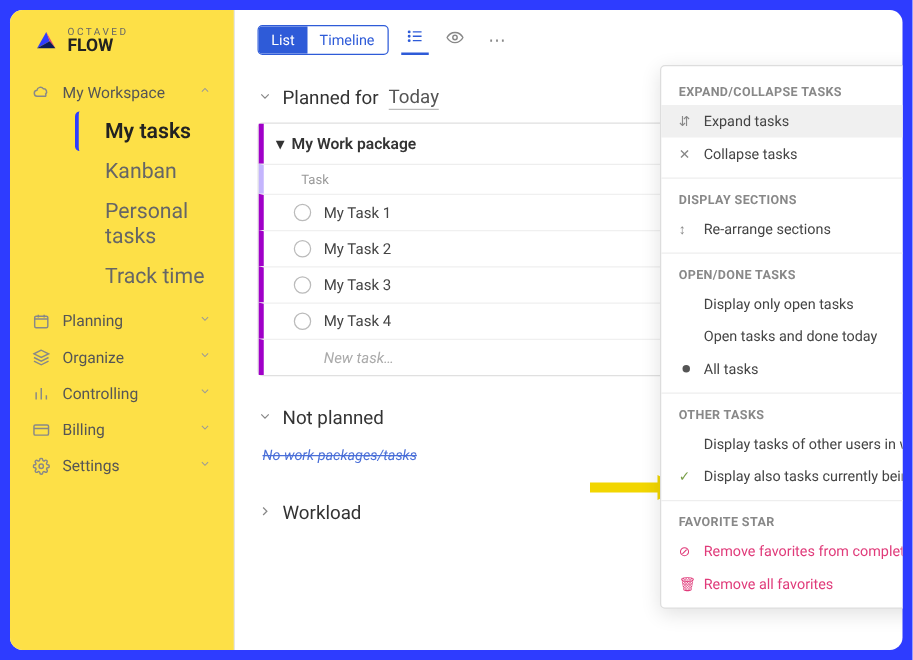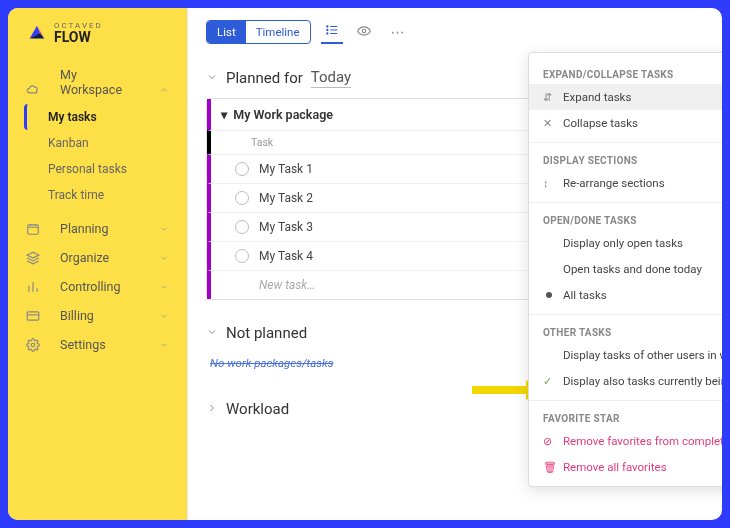--- a/index.html
+++ b/index.html
@@ -6,45 +6,45 @@
 body { background: #2e3cff; padding: 8px; }
 .app { background: #fff; border-radius: 10px; width: 714px; height: 512px; display: flex; overflow: hidden; position: relative; }
 .sidebar { width: 180px; background: #fde047; border-right: 1px solid #e5e5e5; padding: 14px 0 0 0; flex-shrink: 0; }
 .logo-wrap { padding: 0 18px 16px 18px; }
 .logo { display: flex; align-items: center; gap: 6px; }
 .logo-mark { width: 22px; height: 22px; }
 .logo-text { line-height: 1; }
 .logo-text .top { font-size: 8px; letter-spacing: 2px; color: #666; }
 .logo-text .bot { font-size: 14px; font-weight: 700; color: #222; }
 .nav-section { padding: 0 8px; }
-.nav-item { display: flex; align-items: flex-end; padding: 7px 10px; font-size: 12.5px; color: #555; border-radius: 4px; cursor: pointer; gap: 20px; }
+.nav-item { display: flex; align-items: flex-start; padding: 7px 10px; font-size: 12.5px; color: #555; border-radius: 4px; cursor: pointer; gap: 10px; }
 .nav-icon { width: 14px; flex-shrink: 0; color: #888; display:flex; align-items:center; }
 .nav-chev { margin-left: auto; color: #999; font-size: 10px; }
 .sub-items { padding-left: 8px; margin-bottom: 6px; }
-.sub-item { padding: 6px 10px 6px 24px; font-size: 12px; color: #666; border-radius: 4px; cursor: pointer; }
+.sub-item { padding: 6px 10px 6px 24px; font-size: 17px; color: #666; border-radius: 4px; cursor: pointer; margin-left: 36px; }
 .sub-item.active { color: #222; font-weight: 600; border-left: 3px solid #2e3cff; padding-left: 21px; }
 
 .main { flex: 1; display: flex; flex-direction: column; position: relative; }
 .toolbar { padding: 12px 18px 10px 18px; display: flex; align-items: center; gap: 10px; }
 .seg { display: inline-flex; border: 1px solid #2e5bd8; border-radius: 4px; overflow: hidden; font-size: 11.5px; }
 .seg span { padding: 4px 10px; cursor: pointer; }
 .seg .on { background: #2e5bd8; color: #fff; }
 .seg .off { color: #2e5bd8; }
 .tb-btn { color: #2e5bd8; cursor: pointer; font-size: 14px; padding: 2px 4px; border-bottom: 2px solid #2e5bd8; }
 .tb-btn2 { color: #888; cursor: pointer; font-size: 14px; padding: 2px 4px; }
 .tb-dots { color: #888; cursor: pointer; font-size: 14px; padding: 2px 6px; }
 
 .content { padding: 6px 18px; overflow: auto; flex: 1; }
 .section-hdr { display: flex; align-items: center; gap: 8px; padding: 8px 0 10px 0; font-size: 15px; color: #333; }
 .section-hdr .chev { color: #888; cursor:pointer; }
 .section-hdr .date { color: #555; border-bottom: 1px solid #bbb; padding-bottom:1px;}
 
 .wp-card { border: 1px solid #e0e0e0; border-radius: 4px; margin-bottom: 16px; }
 .wp-hdr { display: flex; align-items: center; padding: 8px 10px; font-size: 12.5px; font-weight: 600; color: #333; gap: 6px; border-left: 4px solid #a000c8; }
-.wp-colhdr { padding: 5px 10px 5px 40px; font-size: 10.5px; color: #999; border-top: 1px solid #eee; border-left: 4px solid #000000;}
+.wp-colhdr { padding: 5px 10px 5px 30px; font-size: 10.5px; color: #999; border-top: 1px solid #eee; border-left: 4px solid #c4b5fd;}
 .wp-row { display: flex; padding: 7px 10px 7px 24px; font-size: 12px; color: #444; border-top: 1px solid #f0f0f0; gap: 10px; border-left: 4px solid #a000c8;}
 .wp-row .circ { width: 14px; height: 14px; border: 1.5px solid #bbb; border-radius: 50%; flex-shrink:0;}
 .wp-row.new { color: #aaa; font-style: italic; }
 .wp-row .link-ic { margin-left: auto; color: #5aa7e0; font-size: 12px; }
 
 .empty-txt { font-size: 11.5px; color: #4a6fd8; font-style: italic; text-decoration: line-through; padding: 4px 0 0 4px;}
 
 .arrow-annot { position: absolute; left: 282px; top: 370px; pointer-events: none; }
 
 .menu { position: absolute; top: 44px; left: 340px; width: 312px; background: #fff; border: 1px solid #ddd; border-radius: 4px; box-shadow: 0 4px 16px rgba(0,0,0,0.12); padding: 10px 0 6px 0; font-size: 11.5px; z-index: 10; }

